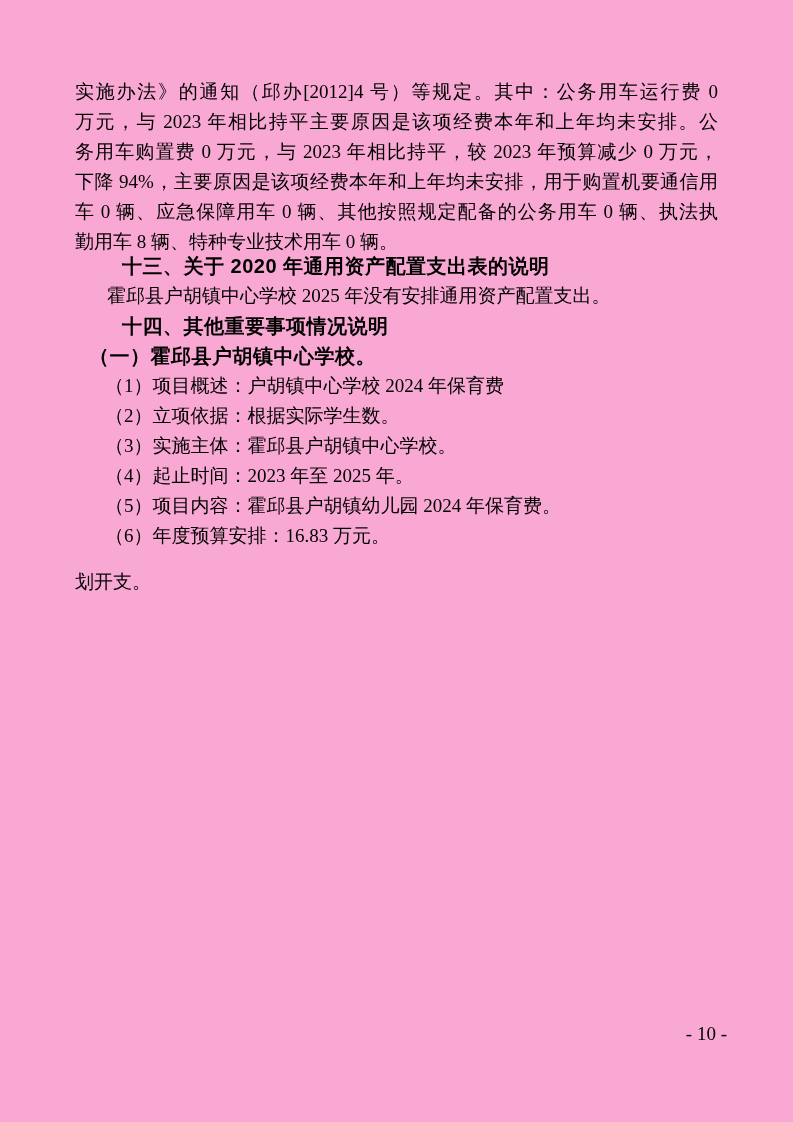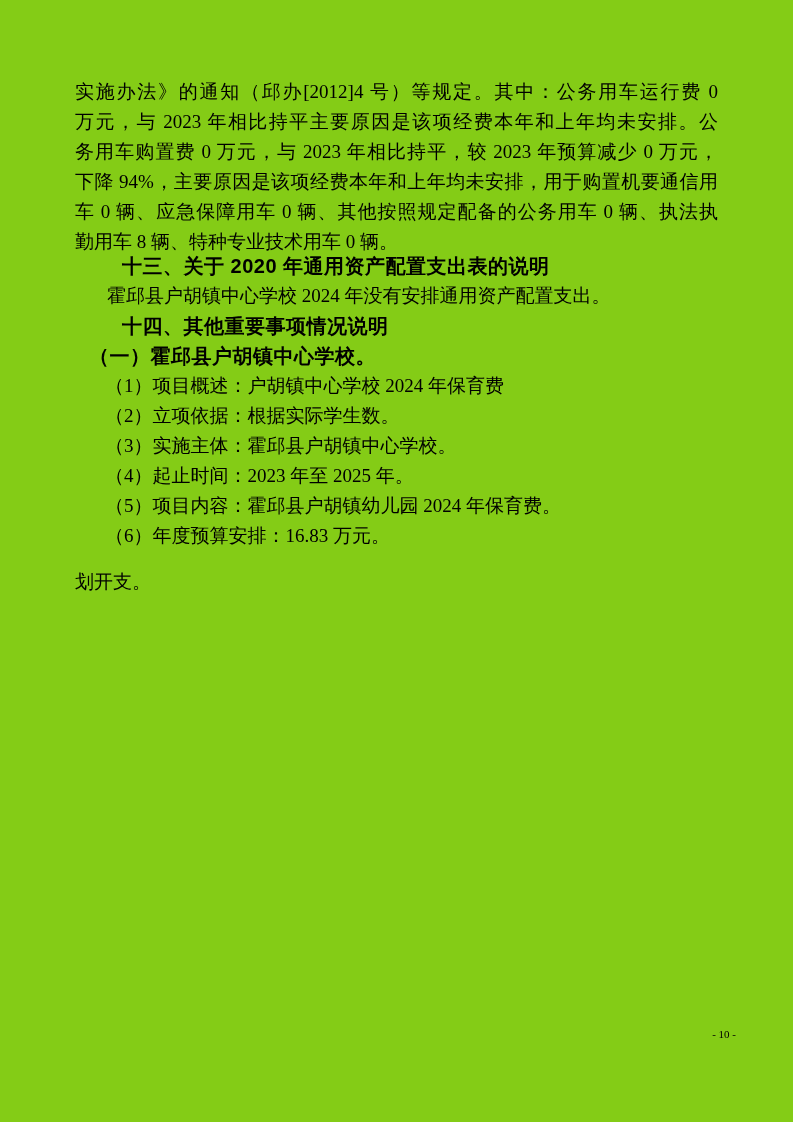--- a/index.html
+++ b/index.html
@@ -5,21 +5,21 @@
   html, body {
     margin: 0;
     padding: 0;
     background: #e8e8e8;
   }
   .page {
     position: relative;
     width: 793px;
     height: 1122px;
     margin: 0 auto;
-    background: #84cc16;
+    background: #f9a8d4;
     color: #000000;
     font-family: "Liberation Serif", "DejaVu Serif", serif;
     overflow: hidden;
   }
   .content {
     position: absolute;
     left: 75px;
     top: 77px;
     width: 643px;
   }
@@ -43,44 +43,44 @@
   .h13 { padding-left: 47px; margin-top: -6px; }
   .h14 { padding-left: 47px; }
   .h-sub { padding-left: 14px; }
   .h-proj { padding-left: 11px; margin-top: -4px; }
   .indent-body { padding-left: 32px; }
   .item { padding-left: 30px; }
   .item.just { text-align: justify; text-align-last: justify; }
   .cont { margin-top: 16px; }
   .page-number {
     position: absolute;
-    right: 57px;
+    right: 66px;
     top: 1024px;
-    font-size: 11px;
+    font-size: 19px;
     line-height: 20px;
     font-family: "Liberation Serif", "DejaVu Serif", serif;
     color: #000000;
     white-space: pre;
   }
 </style>
 </head>
 <body>
 
 <div class="page">
   <div class="content">
 
     <div class="para just">实施办法》的通知（邱办[2012]4 号）等规定。其中：公务用车运行费 0</div>
     <div class="para just">万元，与 2023 年相比持平主要原因是该项经费本年和上年均未安排。公</div>
     <div class="para just">务用车购置费 0 万元，与 2023 年相比持平，较 2023 年预算减少 0 万元，</div>
     <div class="para just">下降 94%，主要原因是该项经费本年和上年均未安排，用于购置机要通信用</div>
     <div class="para just">车 0 辆、应急保障用车 0 辆、其他按照规定配备的公务用车 0 辆、执法执</div>
     <div class="para">勤用车 8 辆、特种专业技术用车 0 辆。</div>
 
     <div class="heading h13">十三、关于 2020 年通用资产配置支出表的说明</div>
-    <div class="para indent-body">霍邱县户胡镇中心学校 2024 年没有安排通用资产配置支出。</div>
+    <div class="para indent-body">霍邱县户胡镇中心学校 2025 年没有安排通用资产配置支出。</div>
 
     <div class="heading h14">十四、其他重要事项情况说明</div>
     <div class="heading h-sub">（一）霍邱县户胡镇中心学校。</div>
 
     <div class="para item">（1）项目概述：户胡镇中心学校 2024 年保育费</div>
     <div class="para item">（2）立项依据：根据实际学生数。</div>
     <div class="para item">（3）实施主体：霍邱县户胡镇中心学校。</div>
     <div class="para item">（4）起止时间：2023 年至 2025 年。</div>
     <div class="para item">（5）项目内容：霍邱县户胡镇幼儿园 2024 年保育费。</div>
     <div class="para item">（6）年度预算安排：16.83 万元。</div>

